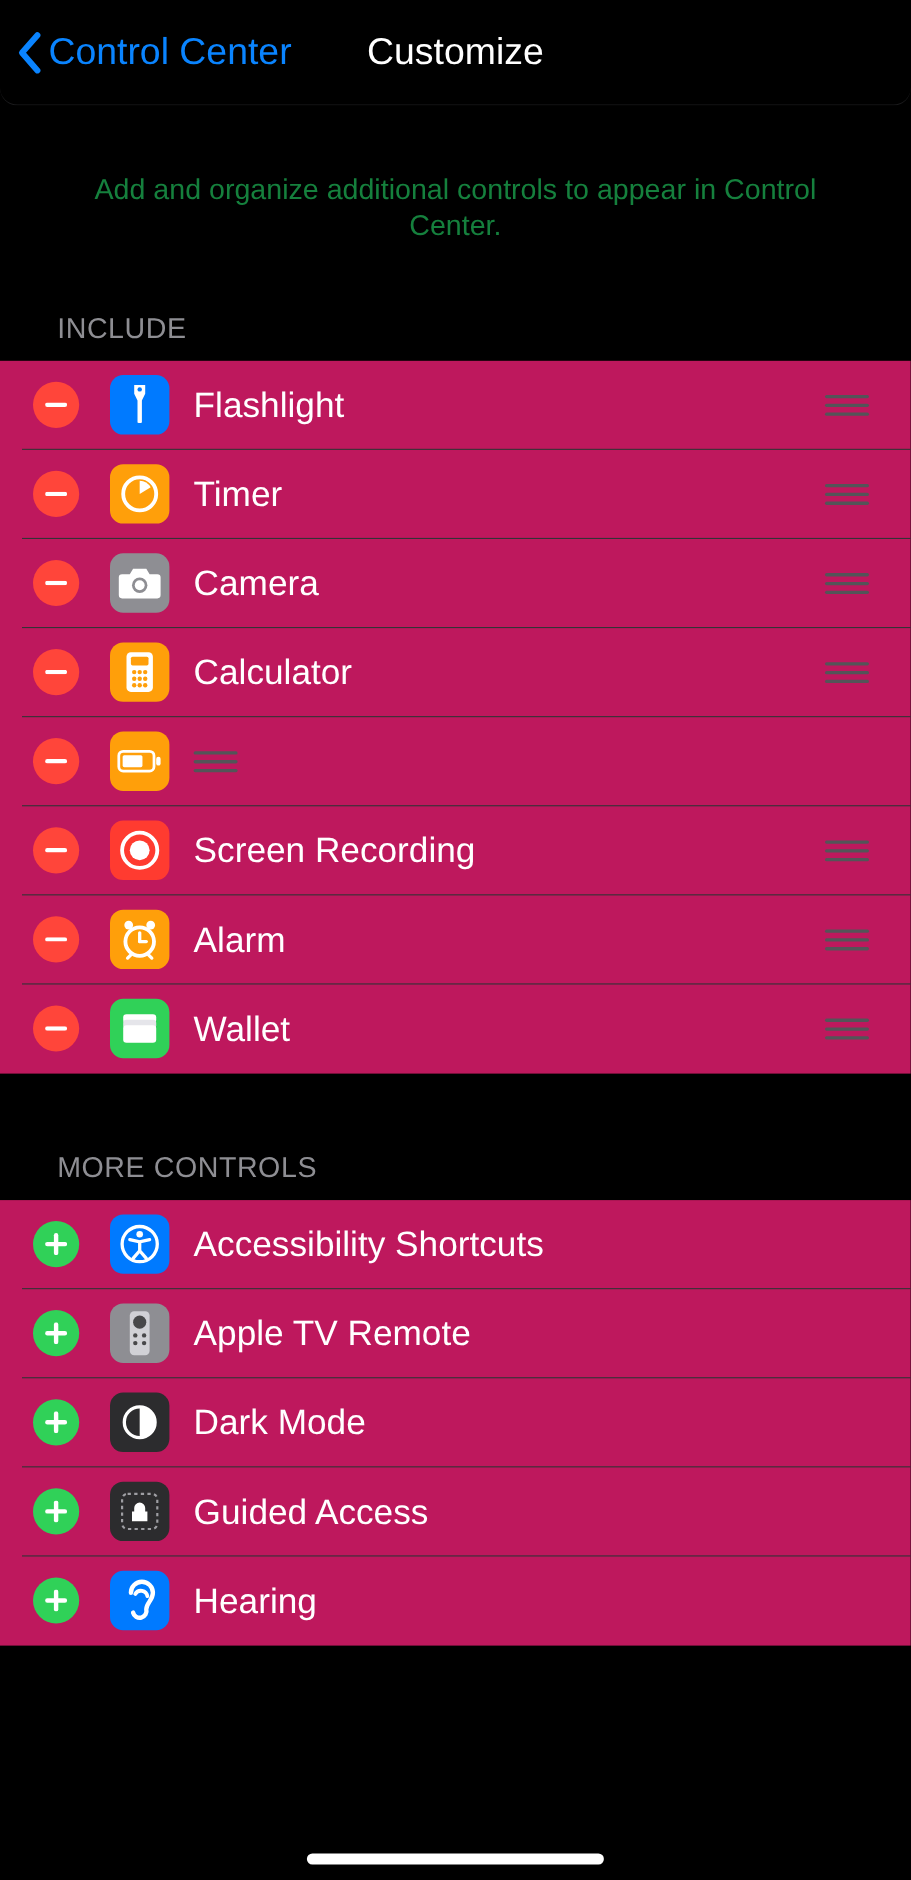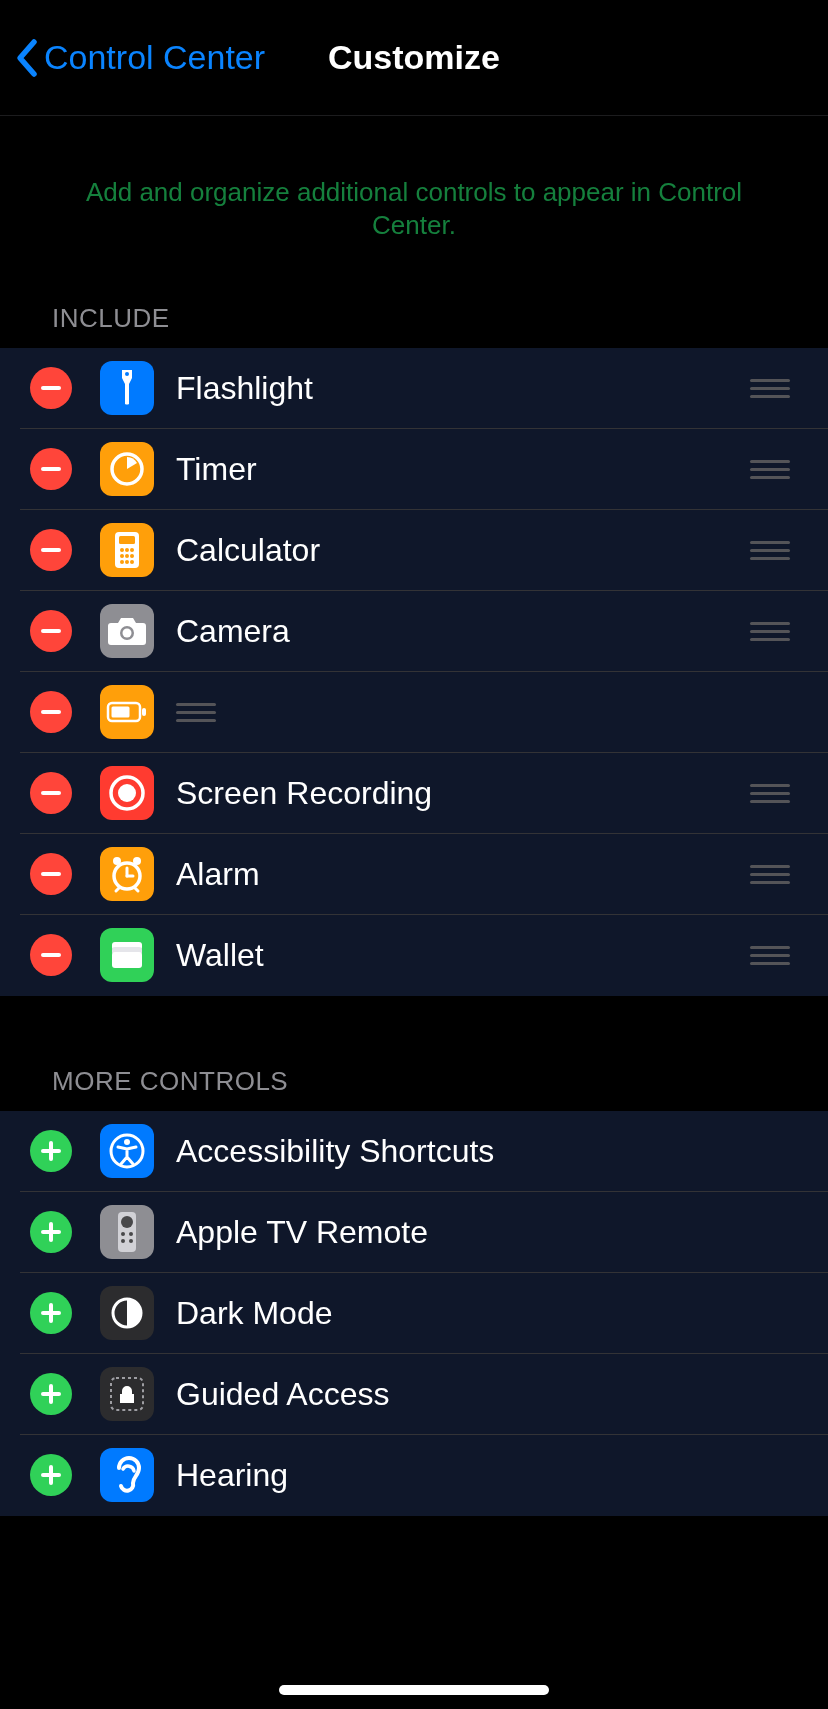--- a/index.html
+++ b/index.html
@@ -6,60 +6,61 @@
     body {
       width: 828px;
       height: 1709px;
       background: #000;
       color: #fff;
       font-family: -apple-system, "SF Pro Text", "Helvetica Neue", Arial, sans-serif;
       overflow: hidden;
       position: relative;
     }
     .navbar {
-      height: 116px;
+      height: 96px;
       position: relative;
       display: flex;
       align-items: center;
       border-bottom: 1px solid #1c1c1e;
+      border-radius: 16px;
     }
     .navbar-back {
       position: absolute;
       left: 14px;
       display: flex;
       align-items: center;
       color: #0a84ff;
       font-size: 34px;
       font-weight: 400;
     }
     .navbar-back svg { margin-right: 6px; }
     .navbar-title {
       position: absolute;
       left: 50%;
       transform: translateX(-50%);
       font-size: 34px;
-      font-weight: 700;
+      font-weight: 400;
       color: #fff;
     }
     .description {
       padding: 60px 70px 60px;
       text-align: center;
       font-size: 26px;
       line-height: 1.28;
       color: #15803d;
       font-weight: 400;
     }
     .section-header {
       padding: 0 0 14px 52px;
       font-size: 26px;
       letter-spacing: 0.5px;
       color: #8e8e93;
       text-transform: uppercase;
     }
-    .list { background: #0f172a; }
+    .list { background: #be185d; }
     .row {
       display: flex;
       align-items: center;
       height: 81px;
       padding-left: 30px;
       position: relative;
     }
     .row .divider {
       position: absolute;
       left: 20px; right: 0; bottom: 0;
@@ -161,20 +162,41 @@
           <rect width="20" height="4" rx="2" fill="#fff"></rect>
         </svg>
       </div>
       <div class="app-icon" style="background: rgb(255, 159, 10);">
         <svg width="38" height="38" viewBox="0 0 38 38">
           <circle cx="19" cy="19" r="15" stroke="#fff" stroke-width="3.5" fill="none"></circle>
           <path d="M19 19 L19 7 A12 12 0 0 1 29 13 Z" fill="#fff"></path>
         </svg>
       </div>
       <div class="row-label">Timer</div>
+      <div class="drag-handle">
+        <span></span>
+        <span></span>
+        <span></span>
+      </div>
+      <div class="divider"></div>
+    </div>
+    <div class="row">
+      <div class="action-btn action-remove">
+        <svg width="20" height="4" viewBox="0 0 20 4">
+          <rect width="20" height="4" rx="2" fill="#fff"></rect>
+        </svg>
+      </div>
+      <div class="app-icon" style="background: rgb(142, 142, 147);">
+        <svg width="40" height="32" viewBox="0 0 40 32">
+          <path d="M4 8 h7 l3 -5 h12 l3 5 h7 a3 3 0 0 1 3 3 v16 a3 3 0 0 1 -3 3 h-32 a3 3 0 0 1 -3 -3 v-16 a3 3 0 0 1 3 -3 z" fill="#fff"></path>
+          <circle cx="20" cy="18" r="7" fill="#8e8e93"></circle>
+          <circle cx="20" cy="18" r="4.5" fill="#fff"></circle>
+        </svg>
+      </div>
+      <div class="row-label">Camera</div>
       <div class="drag-handle">
         <span></span>
         <span></span>
         <span></span>
       </div>
       <div class="divider"></div>
     </div>
     <div class="row">
       <div class="action-btn action-remove">
         <svg width="20" height="4" viewBox="0 0 20 4">
@@ -203,41 +225,20 @@
         <span></span>
       </div>
       <div class="divider"></div>
     </div>
     <div class="row">
       <div class="action-btn action-remove">
         <svg width="20" height="4" viewBox="0 0 20 4">
           <rect width="20" height="4" rx="2" fill="#fff"></rect>
         </svg>
       </div>
-      <div class="app-icon" style="background: rgb(142, 142, 147);">
-        <svg width="40" height="32" viewBox="0 0 40 32">
-          <path d="M4 8 h7 l3 -5 h12 l3 5 h7 a3 3 0 0 1 3 3 v16 a3 3 0 0 1 -3 3 h-32 a3 3 0 0 1 -3 -3 v-16 a3 3 0 0 1 3 -3 z" fill="#fff"></path>
-          <circle cx="20" cy="18" r="7" fill="#8e8e93"></circle>
-          <circle cx="20" cy="18" r="4.5" fill="#fff"></circle>
-        </svg>
-      </div>
-      <div class="row-label">Camera</div>
-      <div class="drag-handle">
-        <span></span>
-        <span></span>
-        <span></span>
-      </div>
-      <div class="divider"></div>
-    </div>
-    <div class="row">
-      <div class="action-btn action-remove">
-        <svg width="20" height="4" viewBox="0 0 20 4">
-          <rect width="20" height="4" rx="2" fill="#fff"></rect>
-        </svg>
-      </div>
       <div class="app-icon" style="background: rgb(255, 159, 10);">
         <svg width="42" height="24" viewBox="0 0 42 24">
           <rect x="2" y="3" width="32" height="18" rx="4" stroke="#fff" stroke-width="2.5" fill="none"></rect>
           <rect x="5.5" y="6.5" width="18" height="11" rx="1.5" fill="#fff"></rect>
           <rect x="36" y="8" width="4" height="8" rx="2" fill="#fff"></rect>
         </svg>
       </div>
       <div class="drag-handle">
         <span></span>
         <span></span>

